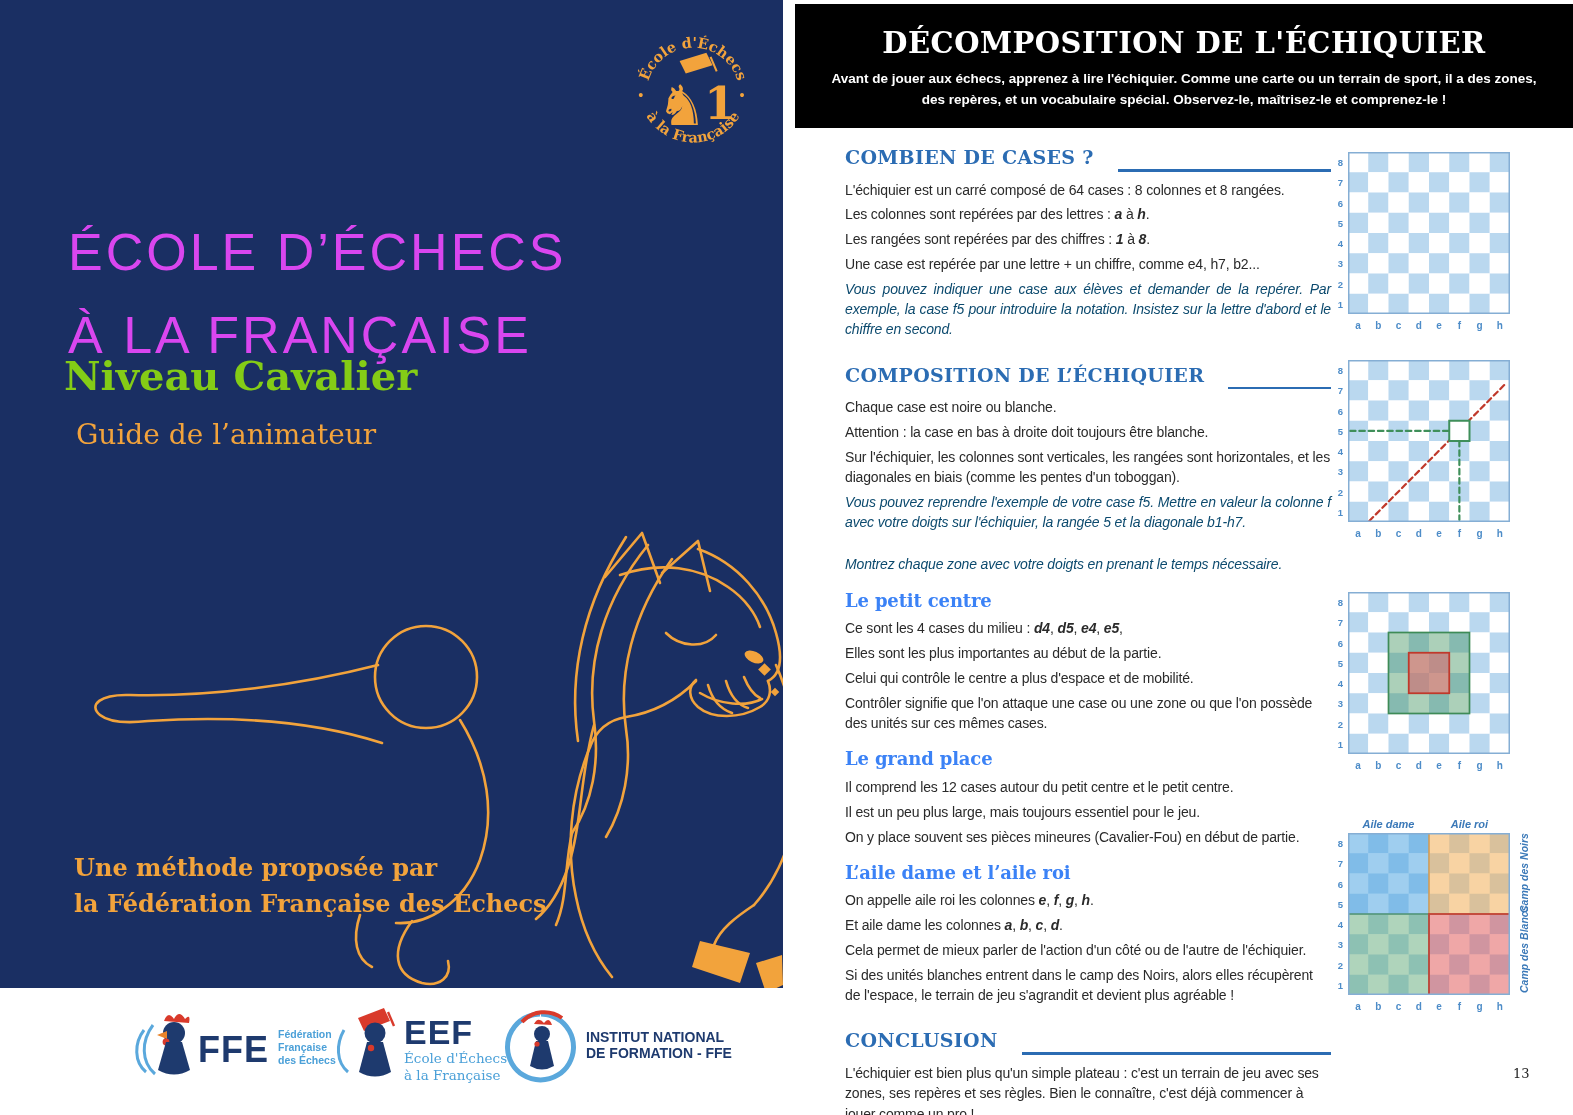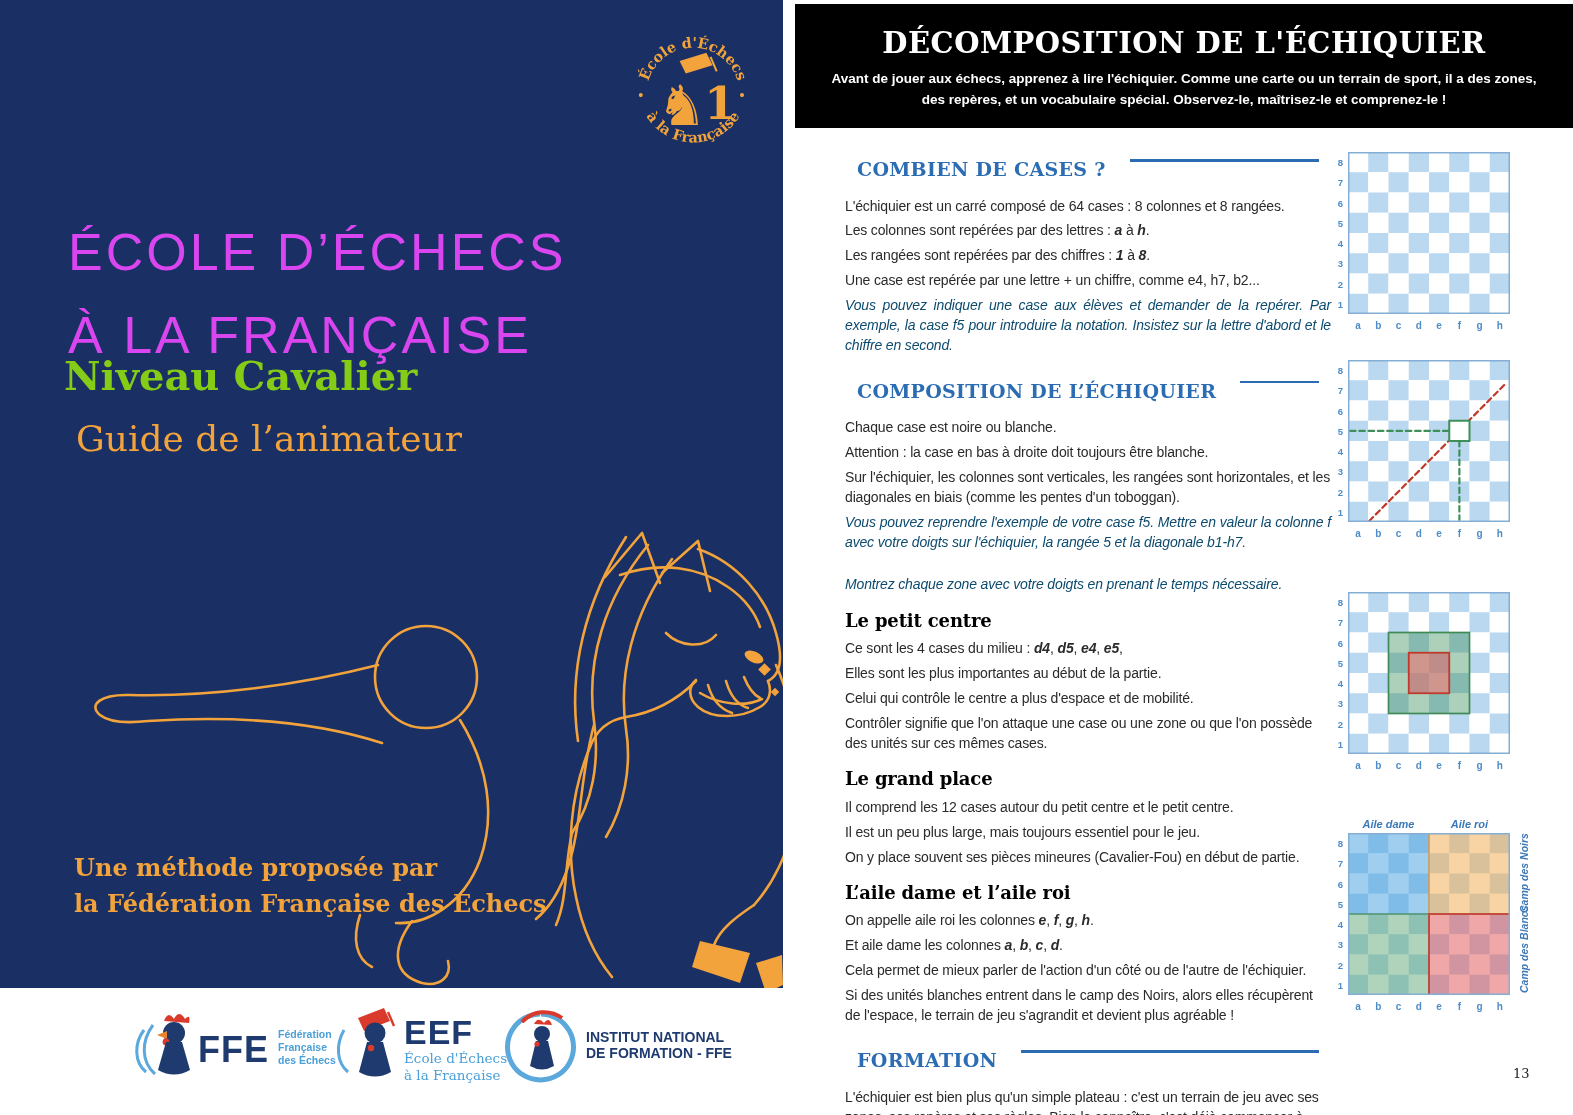--- a/index.html
+++ b/index.html
@@ -8,47 +8,47 @@
 
   
   .left-page{position:absolute;left:0;top:0;width:783px;height:988px;background:#1A2F63}
   .logo-strip{position:absolute;left:0;top:988px;width:783px;height:127px;background:#ffffff}
   .badge{position:absolute;left:626px;top:26px;width:134px;height:134px}
   .cover-title{position:absolute;left:68px;top:176px;color:#d946ef;font-size:52px;
                letter-spacing:3px;line-height:1.6;font-weight:400;white-space:nowrap}
   .level-title{position:absolute;left:64px;top:352px;color:#84cc16;
                font-family:"DejaVu Serif",serif;font-weight:bold;font-size:40px}
   .guide-subtitle{position:absolute;left:76px;top:418px;color:#F2A33C;
-               font-family:"DejaVu Serif",serif;font-size:36px}
+               font-family:"DejaVu Serif",serif;font-size:28px}
   .method{position:absolute;left:74px;top:850px;color:#F2A33C;
           font-family:"DejaVu Serif",serif;font-weight:bold;font-size:24px;line-height:1.5}
   .horse{position:absolute;left:60px;top:515px;width:723px;height:473px}
   .horse path{fill:none;stroke:#F2A33C;stroke-width:2.6;stroke-linecap:round;stroke-linejoin:round}
   .logo-svg{position:absolute}
 
   
   .right-page{position:absolute;left:783px;top:0;width:790px;height:1115px;background:#fff}
   .header-bar{position:absolute;left:12px;top:4px;width:778px;height:124px;background:#000000;
               color:#fff;text-align:center}
   .header-title{margin:22px auto 0;font-family:"DejaVu Serif",serif;font-weight:bold;
                 font-size:29px;letter-spacing:.5px}
   .header-sub{margin:9px auto 0;max-width:716px;font-size:13.5px;line-height:1.55;font-weight:bold}
 
   .content{position:absolute;left:62px;top:144px;width:486px;color:#2A2A2A;
            font-size:14px;letter-spacing:-.15px;line-height:1.45}
   .sec{margin:0}
   .gap-s2{margin-top:22px}.gap-s3{margin-top:22px}.gap-s4{margin-top:22px}
-  .sec-h{display:flex;align-items:flex-start;gap:24px;color:#2B6CB3;margin:12px}
+  .sec-h{display:flex;align-items:flex-end;gap:24px;color:#2B6CB3;margin:0}
   .sec-h .t{font-family:"DejaVu Serif",serif;font-weight:bold;font-size:19px;letter-spacing:.3px;white-space:nowrap}
   .sec-h .rule{flex:1;height:2.5px;background:#2B6CB3;margin-top:3px}
   .content p{margin:4.5px 0 0}
   .content p.first{margin-top:8px}
   .bi{font-weight:bold;font-style:italic}
   .note{margin:7px 0 0 20px;font-size:14px;line-height:1.45;font-style:italic;text-align:justify;color:#0c4a6e}
-  .sub-h{margin:13px 0 0;font-family:"DejaVu Serif",serif;font-weight:bold;font-size:18px;color:#000000}
+  .sub-h{margin:13px 0 0;font-family:"DejaVu Serif",serif;font-weight:bold;font-size:18px;color:#3b82f6}
 
   
   .board-block{position:absolute;left:549px;width:210px;margin:0}
   .bb1{top:152px}.bb2{top:360px}.bb3{top:592px}.bb4{top:818px}
   .top-labels{display:flex;margin:0 0 3px 16px;width:162px}
   .top-labels span{flex:1;text-align:center;font-style:italic;font-weight:bold;font-size:11px;color:#3B79B8}
   .board-row{display:flex}
   .ranks{display:flex;flex-direction:column;width:16px;padding-top:1px}
   .ranks span{height:20.25px;text-align:right;padding-right:5px;font-size:9.5px;font-weight:bold;color:#4D8CC8;line-height:20.25px}
   .files{display:flex;margin-left:16px;width:162px}
@@ -214,21 +214,21 @@
 
         <h4 class="sub-h">L’aile dame et l’aile roi</h4>
         <p><span>On appelle aile roi les colonnes </span><span class="bi">e</span><span>, </span><span class="bi">f</span><span>, </span><span class="bi">g</span><span>, </span><span class="bi">h</span><span>.</span></p>
         <p><span>Et aile dame les colonnes </span><span class="bi">a</span><span>, </span><span class="bi">b</span><span>, </span><span class="bi">c</span><span>, </span><span class="bi">d</span><span>.</span></p>
         <p>Cela permet de mieux parler de l'action d'un côté ou de l'autre de l'échiquier.</p>
         <p>Si des unités blanches entrent dans le camp des Noirs, alors elles récupèrent de l'espace, le terrain de jeu s'agrandit et devient plus agréable !</p>
       </div>
 
       <div class="sec gap-s4">
         <h3 class="sec-h">
-          <span class="t">FORMATION</span>
+          <span class="t">CONCLUSION</span>
           <span class="rule"></span>
         </h3>
         <p class="first">L'échiquier est bien plus qu'un simple plateau : c'est un terrain de jeu avec ses zones, ses repères et ses règles. Bien le connaître, c'est déjà commencer à jouer comme un pro !</p>
       </div>
     </main>
 
     <figure class="board-block bb1">
       <div class="board-row">
           <div class="ranks">
             <span>8</span>

